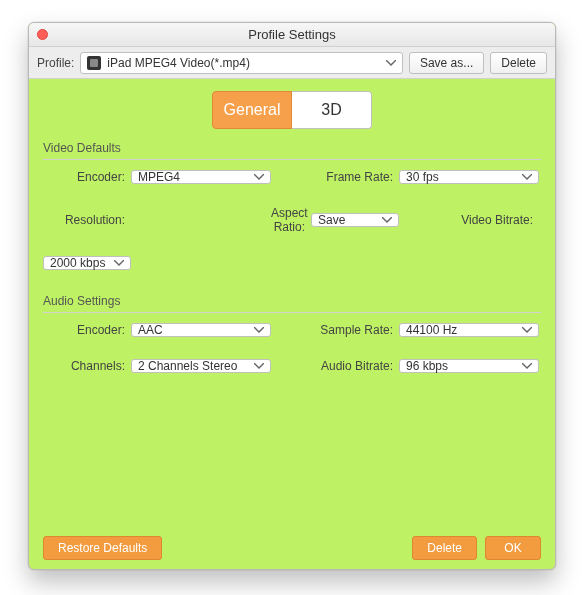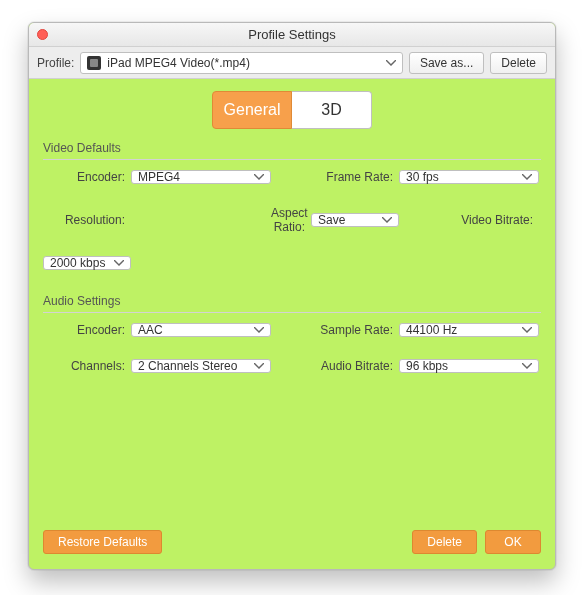--- a/index.html
+++ b/index.html
@@ -125,21 +125,21 @@
     background:#fff;border:1px solid #bfbfbf;border-radius:3px;
     height:14px;padding:0 6px;font-size:12px;color:#333;
     position:relative;
   }
   .combo .chev{position:absolute;right:6px;}
   .combo.focused { border-color:#f0a04a; box-shadow:0 0 0 1px #f0a04a;}
   .help-section { margin-top:34px;}
   .help-text { color:#555; font-size:12px; line-height:1.5; padding:0 2px;}
   .footer {
     position:absolute;
-    left:0;right:0;bottom:6px;
+    left:0;right:0;bottom:0;
     height:42px;
     display:flex;align-items:center;
     padding:0 14px;
     gap:8px;
   }
   .obtn {
     background:#f29b3f;
     color:#fff;
     border:1px solid #dd8830;
     border-radius:3px;

